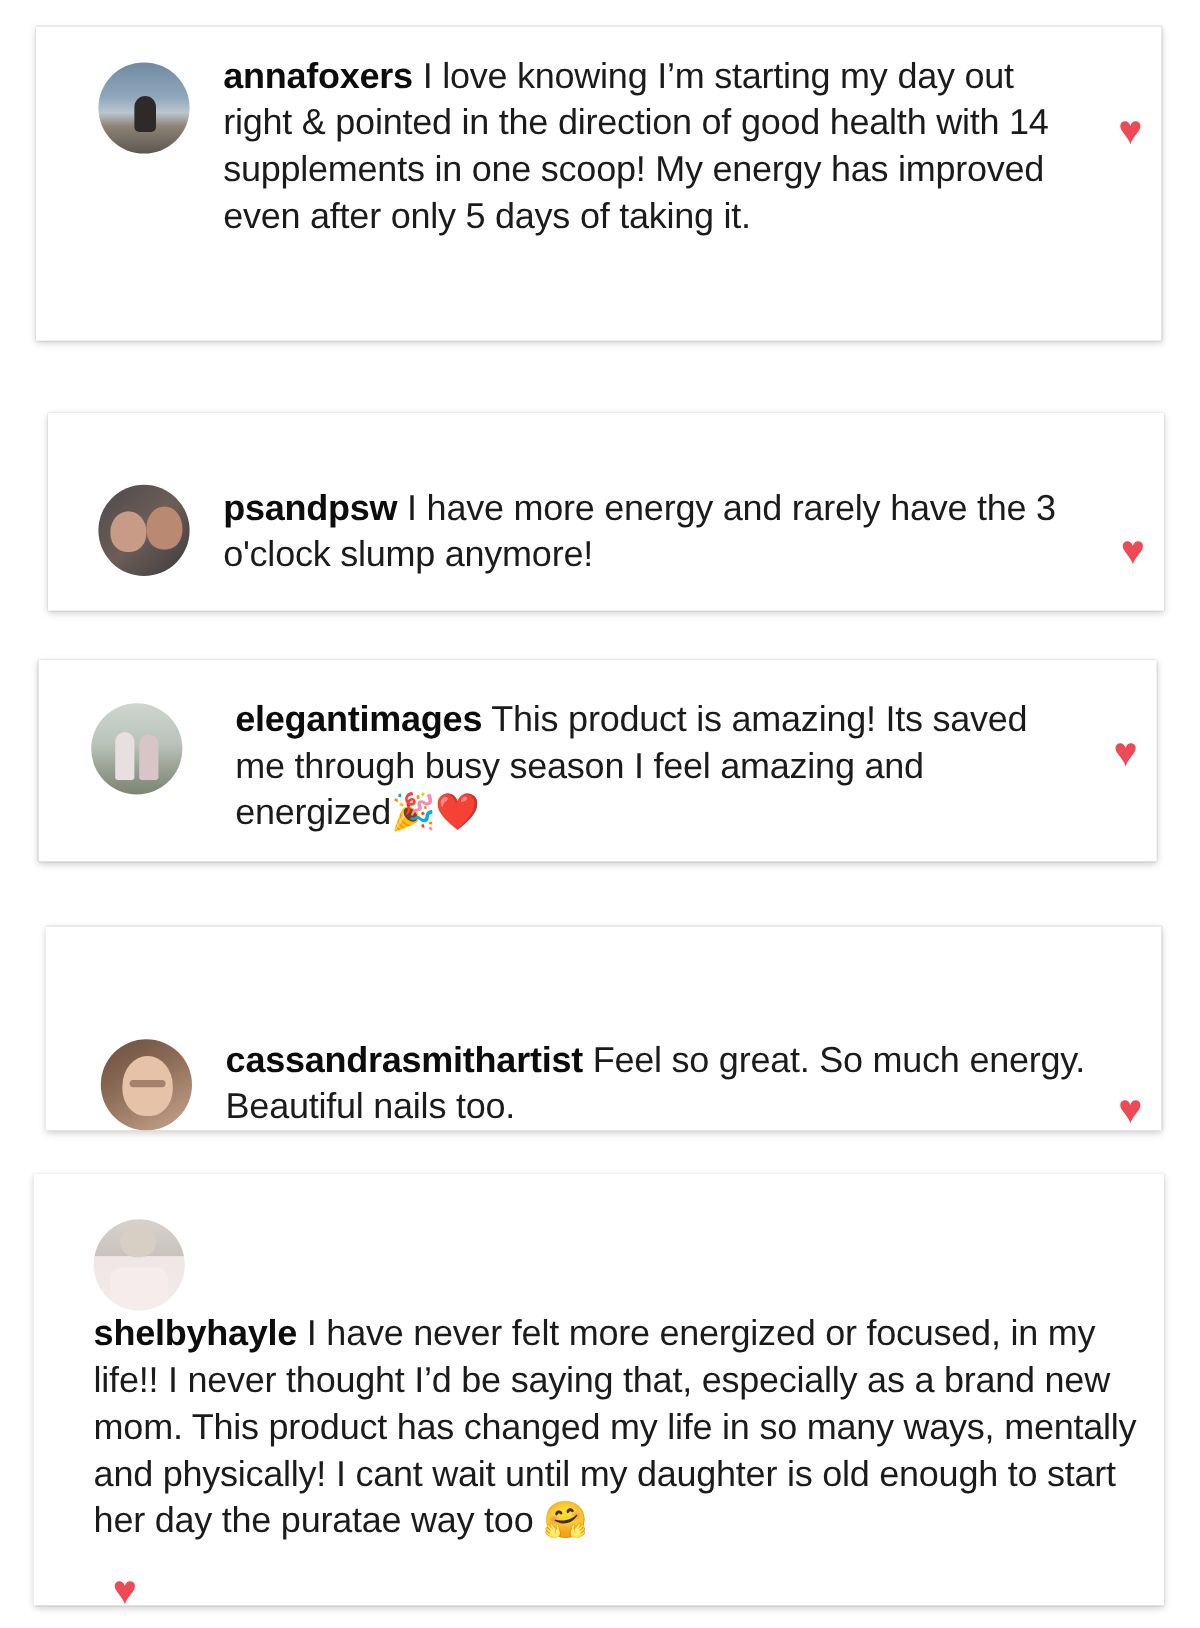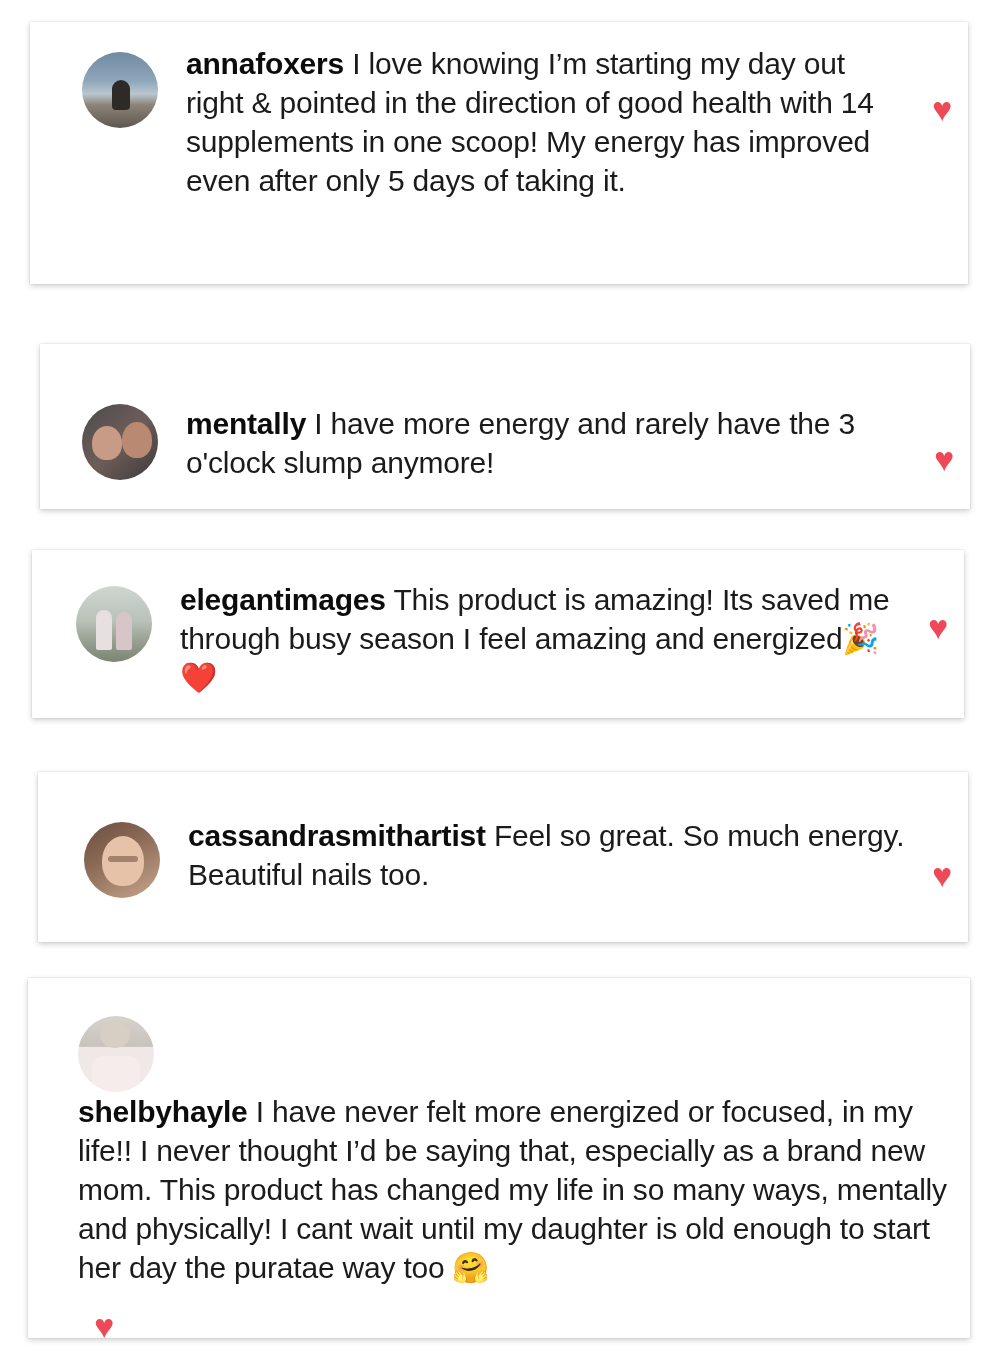--- a/index.html
+++ b/index.html
@@ -78,25 +78,25 @@
 
   
   #card-1 { left: 30px;  top: 22px;  width: 938px; height: 262px; padding: 22px 0 22px 52px; }
   #card-1 .heart { margin-top: 48px; }
   #card-1 .avatar-wrap { margin-right: 28px; margin-top: 8px; }
 
   #card-2 { left: 40px;  top: 344px; width: 930px; height: 165px; padding: 60px 0 0 42px; }
   #card-2 .heart { margin-top: 38px; }
   #card-2 .avatar-wrap { margin-right: 28px; margin-top: 0px; }
 
-  #card-3 { left: 32px;  top: 550px; width: 932px; height: 168px; padding: 30px 0 0 44px; }
+  #card-3 { left: 32px;  top: 550px; width: 932px; height: 168px; padding: 30px 0 0 44px; gap: 16px; }
   #card-3 .heart { margin-top: 30px; }
   #card-3 .avatar-wrap { margin-right: 28px; margin-top: 6px; }
 
-  #card-4 { left: 38px;  top: 772px; width: 930px; height: 170px; padding: 44px 0 0 46px; }
+  #card-4 { left: 38px;  top: 772px; width: 930px; height: 170px; padding: 44px 0 0 46px; align-items: flex-end; }
   #card-4 .heart { margin-top: 42px; }
   #card-4 .avatar-wrap { margin-right: 28px; margin-top: 6px; }
 
   #card-5 { left: 28px;  top: 978px; width: 942px; height: 360px; padding: 30px 0 0 50px; flex-direction: column; }
   #card-5 .heart { margin-top: 22px; }
   #card-5 .avatar-wrap { margin-right: 28px; margin-top: 8px; }
 
   
   .av-beach { background: linear-gradient(#6f8aa3 0%, #8fa7bb 38%, #b9c6cf 55%, #8d8376 70%, #5d5750 100%); }
   .av-beach::after {
@@ -204,21 +204,21 @@
       <div class="comment-text"><span class="username">annafoxers</span><span> I love knowing I’m starting my day out right &amp; pointed in the direction of good health with 14 supplements in one scoop! My energy has improved even after only 5 days of taking it.</span></div>
     </div>
     <div class="heart">♥</div>
   </div>
 
   <div class="comment-card" id="card-2">
     <div class="avatar-wrap">
       <div class="avatar av-couple"></div>
     </div>
     <div class="comment-body">
-      <div class="comment-text"><span class="username">mentally</span><span> I have more energy and rarely have the 3 o'clock slump anymore!</span></div>
+      <div class="comment-text"><span class="username">psandpsw</span><span> I have more energy and rarely have the 3 o'clock slump anymore!</span></div>
     </div>
     <div class="heart">♥</div>
   </div>
 
   <div class="comment-card" id="card-3">
     <div class="avatar-wrap">
       <div class="avatar av-family"></div>
     </div>
     <div class="comment-body">
       <div class="comment-text"><span class="username">elegantimages</span><span> This product is amazing! Its saved me through busy season I feel amazing and energized🎉❤️</span></div>

